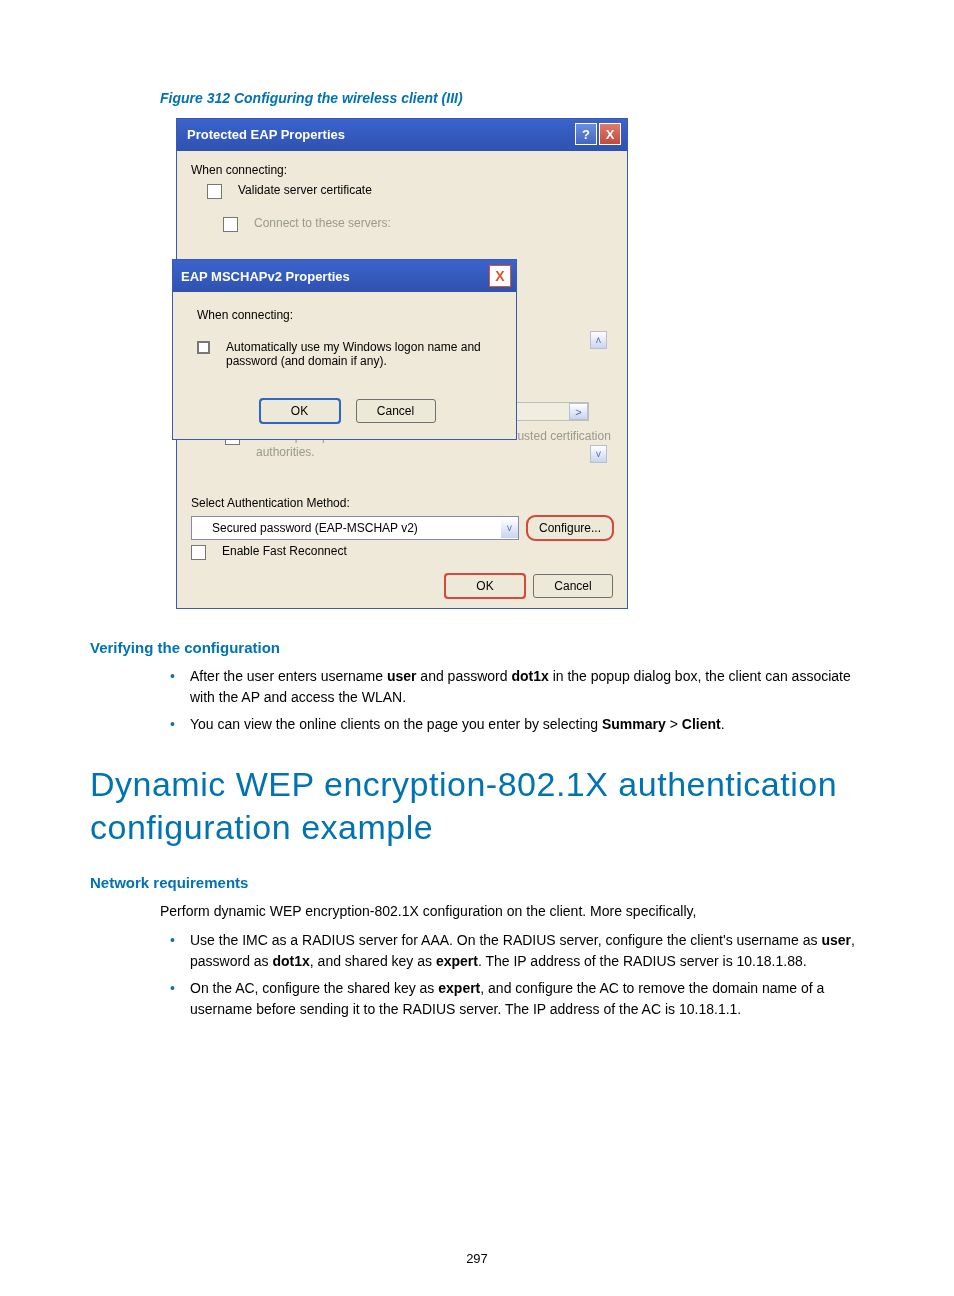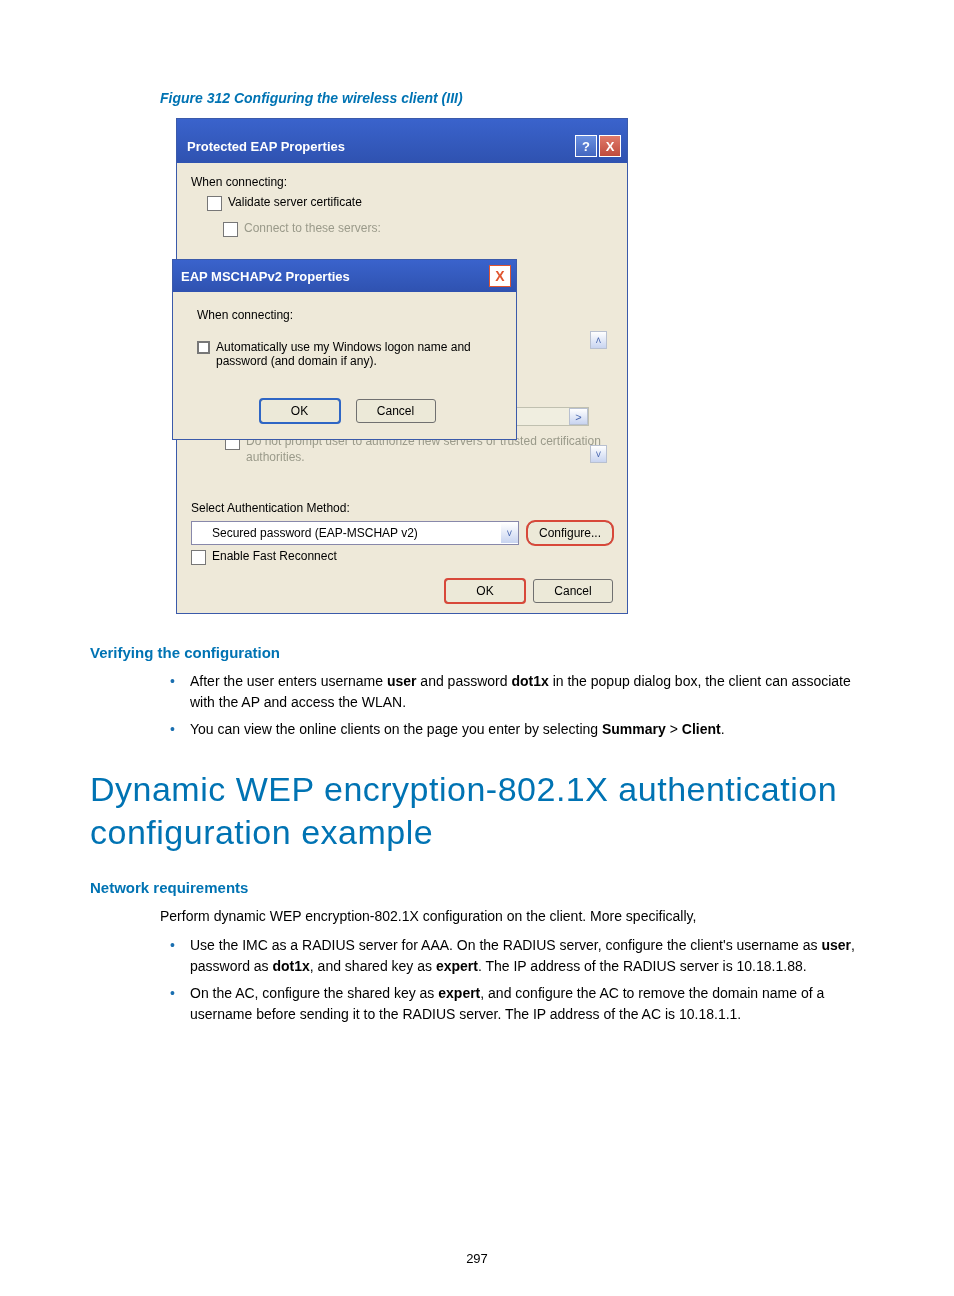--- a/index.html
+++ b/index.html
@@ -36,21 +36,21 @@
     background: #eee9d9;
     font-family: Tahoma, sans-serif;
     font-size: 12px;
     width: 450px;
     position: relative;
   }
   .titlebar {
     background: linear-gradient(#3a63cc, #2f52b0);
     color: #fff;
     font-weight: bold;
-    padding: 16px 6px 6px 10px;
+    padding: 4px 6px 6px 10px;
     display: flex;
     align-items: center;
     justify-content: space-between;
     font-size: 13px;
   }
   .titlebar .buttons {
     display: flex;
     gap: 2px;
   }
   .tb-btn {
@@ -65,21 +65,21 @@
     color: #fff;
     background: linear-gradient(#6a90e0,#4366c0);
   }
   .tb-close {
     background: linear-gradient(#e07a6a,#c04b3c);
   }
   .dlg-body {
     padding: 12px 14px 10px 14px;
   }
   .lbl { display:block; margin-bottom:6px; }
-  .chk-row { display:flex; align-items:flex-start; gap:6px; margin:4px 0; }
+  .chk-row { display:flex; align-items:flex-start; gap:16px; margin:4px 0; }
   .chk {
     width:13px; height:13px; border:1px solid #777; background:#fff; margin-top:1px;
     flex-shrink:0;
   }
   .chk-double {
     width:13px; height:13px; border:2px solid #777; background:#fff; margin-top:1px;
     flex-shrink:0; box-sizing:border-box;
   }
   .disabled { color:#9a9a8a; }
   .dlg-inner {
@@ -192,21 +192,21 @@
           <div class="tb-btn">?</div>
           <div class="tb-btn tb-close">X</div>
         </div>
       </div>
       <div class="dlg-body">
         <span class="lbl">When connecting:</span>
         <div class="chk-row" style="margin-left:16px;">
           <div class="chk"></div>
           <span>Validate server certificate</span>
         </div>
-        <div class="chk-row disabled" style="margin-left:32px; margin-top:10px;">
+        <div class="chk-row disabled" style="margin-left:32px; margin-top:17px;">
           <div class="chk"></div>
           <span>Connect to these servers:</span>
         </div>
 
         <div class="dlg-inner">
           <div class="titlebar">
             <span>EAP MSCHAPv2 Properties</span>
             <div class="tb-close-b">X</div>
           </div>
           <div class="inner-body">

